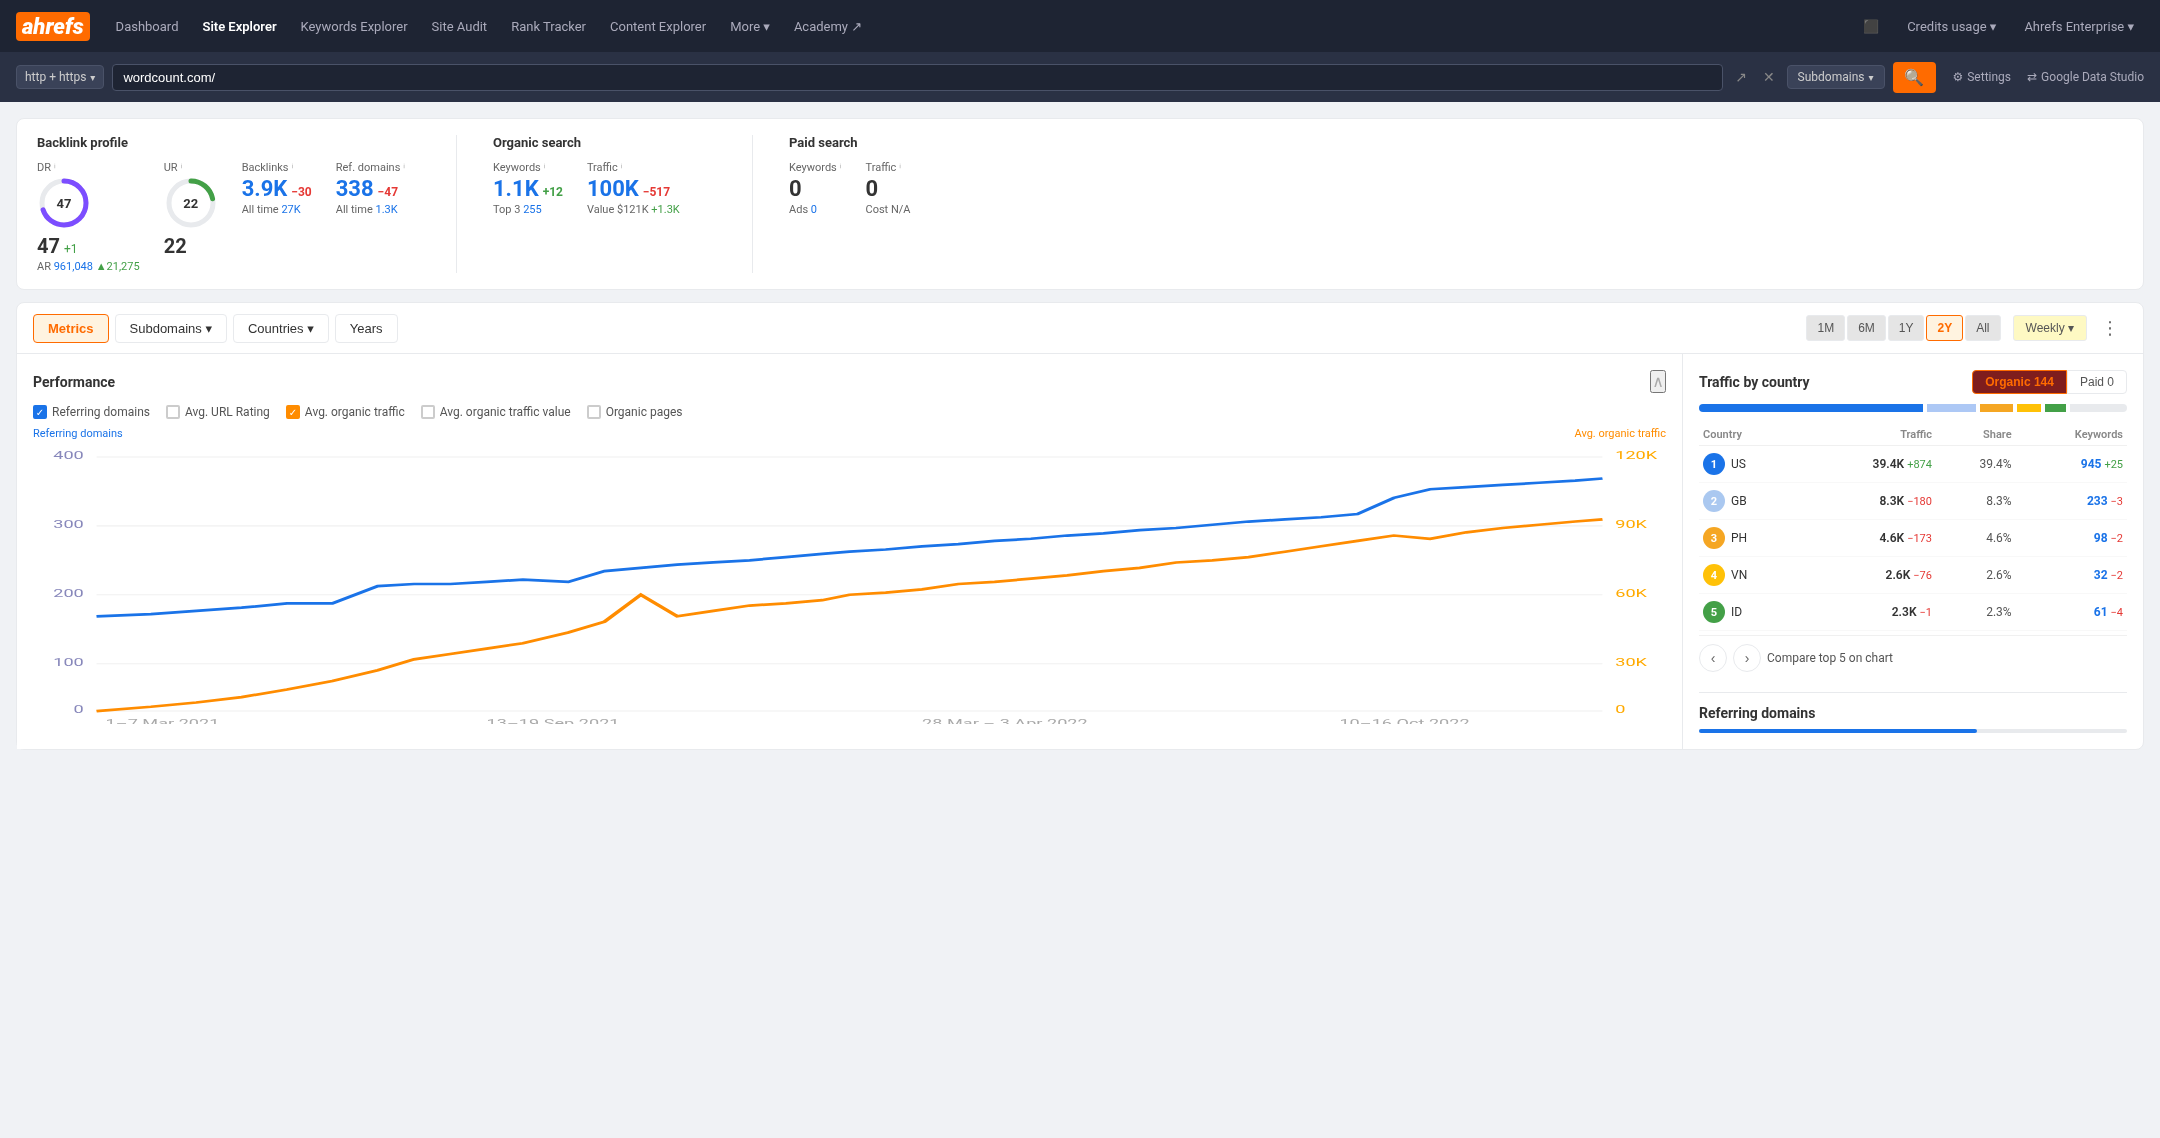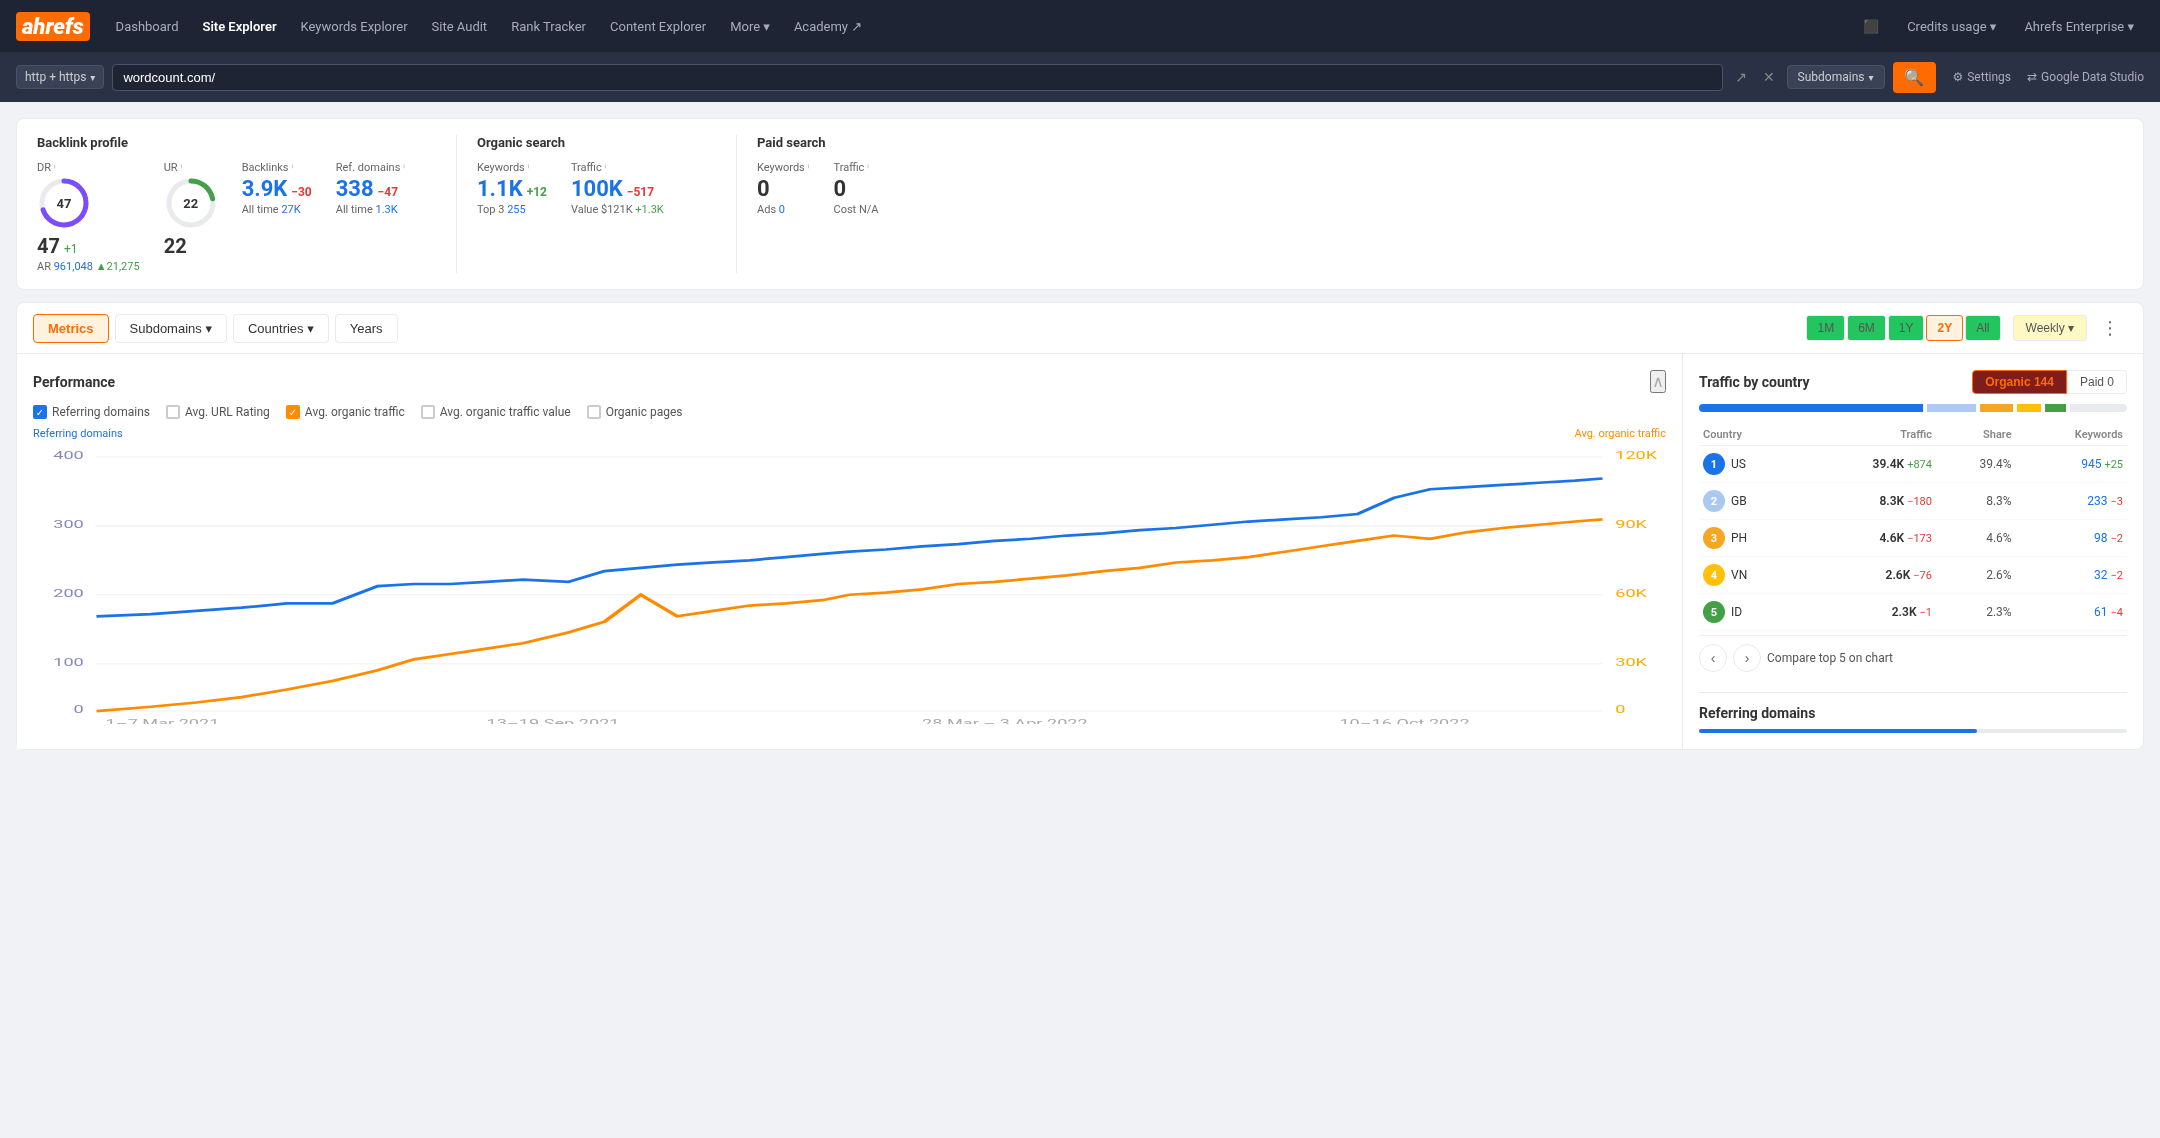--- a/index.html
+++ b/index.html
@@ -22,21 +22,21 @@
     .url-icon-btn { background: none; border: none; color: #888; cursor: pointer; font-size: 14px; padding: 4px; }
     .subdomain-btn { background: #3a4258; color: #ccc; border: 1px solid #4a5268; border-radius: 4px; padding: 4px 10px; font-size: 12px; display: flex; align-items: center; gap: 4px; cursor: pointer; }
     .search-btn { background: #ff6b00; border: none; border-radius: 4px; padding: 6px 12px; color: white; cursor: pointer; font-size: 16px; }
     .settings-btn { color: #aab; font-size: 12px; display: flex; align-items: center; gap: 4px; cursor: pointer; padding: 4px 8px; }
     .gds-btn { margin-left: auto; color: #aab; font-size: 12px; cursor: pointer; display: flex; align-items: center; gap: 4px; }
 
     
     .main { padding: 16px; display: flex; flex-direction: column; gap: 12px; }
 
     
-    .overview-card { background: white; border-radius: 8px; padding: 16px 20px; display: flex; gap: 0; border: 1px solid #e8eaed; }
+    .overview-card { background: white; border-radius: 8px; padding: 16px 20px; display: flex; gap: 16px; border: 1px solid #e8eaed; }
     .overview-section { padding: 0 20px; border-right: 1px solid #e8eaed; }
     .overview-section:first-child { padding-left: 0; }
     .overview-section:last-child { border-right: none; }
     .section-title { font-size: 13px; font-weight: 700; color: #333; margin-bottom: 10px; }
     .metrics-row { display: flex; align-items: flex-start; gap: 24px; }
     .metric-item { display: flex; flex-direction: column; }
     .metric-label { font-size: 11px; color: #666; margin-bottom: 2px; display: flex; align-items: center; gap: 3px; }
     .metric-value { font-size: 22px; font-weight: 700; color: #1a73e8; display: flex; align-items: baseline; gap: 4px; }
     .metric-value.dark { color: #333; }
     .metric-delta { font-size: 12px; }
@@ -50,21 +50,21 @@
     .gauge-svg { width: 54px; height: 54px; transform: rotate(-90deg); }
     .gauge-val { position: absolute; top: 50%; left: 50%; transform: translate(-50%, -50%); font-size: 13px; font-weight: 700; color: #333; }
 
     
     .tabs-card { background: white; border-radius: 8px; border: 1px solid #e8eaed; }
     .tabs-header { display: flex; align-items: center; padding: 10px 16px; border-bottom: 1px solid #e8eaed; gap: 6px; }
     .tab-btn { padding: 6px 14px; border-radius: 4px; border: 1px solid #e8eaed; font-size: 13px; cursor: pointer; background: white; color: #333; display: flex; align-items: center; gap: 4px; }
     .tab-btn.active { background: #fff3e0; border-color: #ff6b00; color: #ff6b00; font-weight: 600; }
     .tab-spacer { flex: 1; }
     .time-btns { display: flex; gap: 2px; }
-    .time-btn { padding: 5px 10px; border: 1px solid #e8eaed; background: #22c55e; font-size: 12px; cursor: pointer; color: #555; border-radius: 3px; }
+    .time-btn { padding: 5px 10px; border: 1px solid #e8eaed; background: #e5e5e5; font-size: 12px; cursor: pointer; color: #555; border-radius: 3px; }
     .time-btn.active { background: #fff3e0; border-color: #ff6b00; color: #ff6b00; font-weight: 600; }
     .period-btn { padding: 5px 12px; border: 1px solid #e8eaed; background: #fef9c3; font-size: 12px; cursor: pointer; color: #555; border-radius: 3px; display: flex; align-items: center; gap: 4px; margin-left: 6px; }
     .more-btn { background: none; border: none; font-size: 18px; cursor: pointer; color: #666; padding: 4px 8px; }
 
     
     .content-row { display: flex; gap: 12px; }
     .chart-panel { flex: 1; background: white; border-radius: 8px; border: 1px solid #e8eaed; padding: 16px; }
     .side-panel { width: 480px; display: flex; flex-direction: column; gap: 12px; }
 
     
@@ -98,21 +98,21 @@
     .country-table { width: 100%; border-collapse: collapse; }
     .country-table th { font-size: 11px; color: #888; text-align: left; padding: 4px 4px; font-weight: 600; border-bottom: 1px solid #f0f0f0; }
     .country-table th.right { text-align: right; }
     .country-table td { font-size: 12px; padding: 7px 4px; border-bottom: 1px solid #f8f8f8; vertical-align: middle; }
     .country-table td.right { text-align: right; }
     .rank-badge { width: 22px; height: 22px; border-radius: 50%; display: flex; align-items: center; justify-content: center; font-size: 11px; font-weight: 700; color: white; flex-shrink: 0; }
     .country-row-inner { display: flex; align-items: center; gap: 6px; }
     .traffic-val { font-weight: 600; color: #333; }
     .traffic-delta { font-size: 11px; }
     .share-val { color: #555; }
-    .kw-val { color: #1a73e8; font-weight: 400; }
+    .kw-val { color: #1a73e8; font-weight: 700; }
     .kw-delta { font-size: 11px; }
     .nav-arrows { display: flex; align-items: center; gap: 6px; padding: 8px 0; border-top: 1px solid #f0f0f0; margin-top: 4px; }
     .arrow-btn { width: 28px; height: 28px; border: 1px solid #e8eaed; border-radius: 50%; display: flex; align-items: center; justify-content: center; cursor: pointer; font-size: 14px; color: #666; background: white; }
     .compare-text { font-size: 12px; color: #555; }
 
     
     .ref-card-title { font-size: 14px; font-weight: 700; margin-bottom: 8px; }
     .ref-bar { height: 4px; background: #1a73e8; border-radius: 2px; }
   </style>
 </head>

